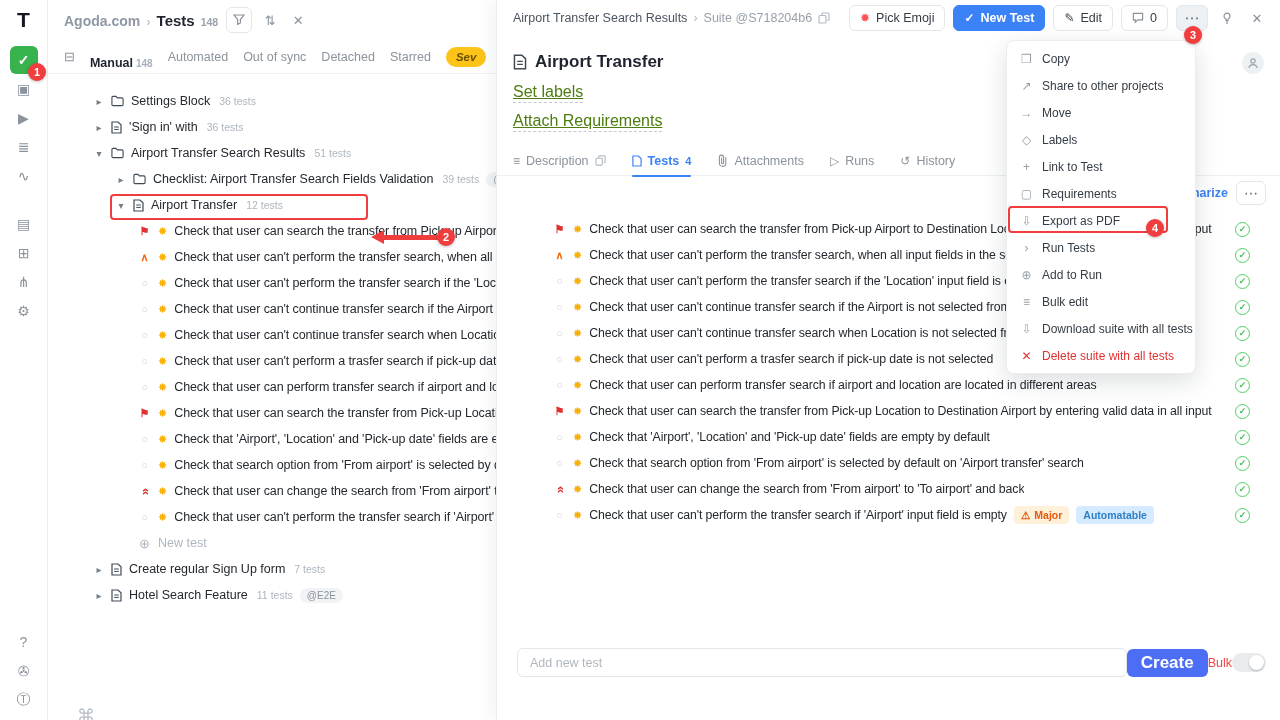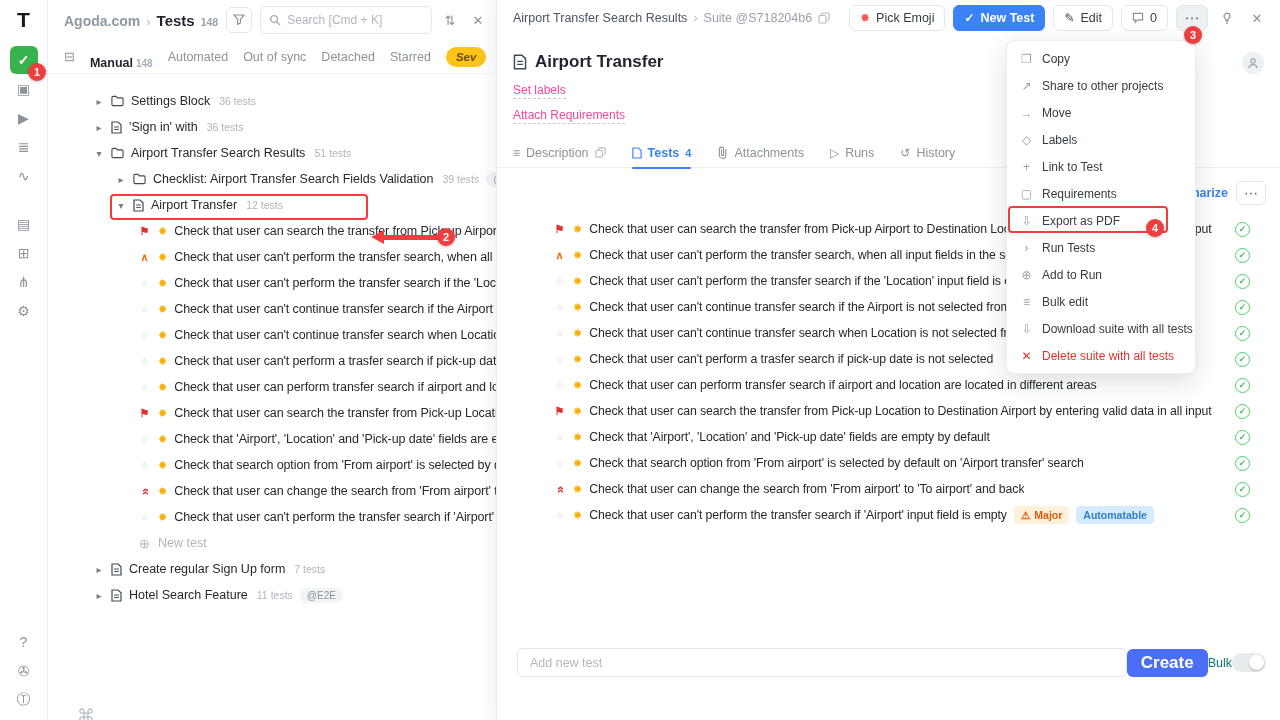--- a/index.html
+++ b/index.html
@@ -66,42 +66,42 @@
 .bic{font-size:12px;display:flex;}
 .bic.red{color:#fa5252;}
 .btn.primary{background:#3b82f6;border-color:#3b82f6;color:#fff;font-weight:600;}
 .btn.kebab{position:relative;background:#eef1f4;width:32px;justify-content:center;padding:0;font-size:15px;color:#5b6670;}
 .iconbtn{border:0;background:none;color:#8b939c;width:22px;height:24px;display:flex;align-items:center;justify-content:center;cursor:pointer;font-size:13px;padding:0;}
 .mp-title{display:flex;align-items:center;gap:8px;padding:16px 16px 0;}
 .mp-title .ticon{color:#3f4a55;display:flex;}
 .mp-title h1{font-size:17px;font-weight:700;color:#1f2430;}
 .avatar{position:absolute;right:16px;top:52px;width:22px;height:22px;border-radius:50%;background:#eef1f4;display:flex;align-items:center;justify-content:center;color:#9aa3ad;cursor:pointer;}
 .mp-links{display:flex;flex-direction:column;align-items:flex-start;gap:9px;margin:11px 0 0 16px;}
-.mp-link{font-size:12px;color:#ec4899;border-bottom:1px dashed #c3cad1;cursor:pointer;padding-bottom:1px;}
+.mp-link{font-size:16px;color:#4d7c0f;border-bottom:1px dashed #c3cad1;cursor:pointer;padding-bottom:1px;text-decoration:underline;}
 .mp-tabs{display:flex;align-items:center;gap:26px;padding:0 16px;margin-top:14px;border-bottom:1px solid #edf0f2;height:30px;}
 .mtab{display:flex;align-items:center;gap:6px;font-size:12.5px;color:#8b939c;height:30px;cursor:pointer;position:relative;flex:none;}
 .mtab .ti{font-size:12px;display:flex;}
 .mtab .cnt{font-size:11px;font-weight:600;}
 .mtab.active{color:#3b82f6;font-weight:600;}
 .mtab.active::after{content:"";position:absolute;left:0;right:0;bottom:-1px;height:2px;background:#3b82f6;border-radius:2px;}
 .mp-toolbar{position:absolute;top:181px;right:14px;display:flex;align-items:center;gap:8px;z-index:20;}
 .summarize{border:0;background:none;color:#3b82f6;font-size:12.5px;font-weight:600;cursor:pointer;font-family:inherit;}
 .kebab2{width:30px;height:24px;border:1px solid #e3e6ea;border-radius:6px;background:#fff;color:#5b6670;font-size:14px;display:flex;align-items:center;justify-content:center;cursor:pointer;}
 .mp-list{position:absolute;top:216px;left:0;right:0;}
 .mrow{height:26px;display:flex;align-items:center;gap:7px;padding:0 30px 0 56px;white-space:nowrap;cursor:pointer;}
 .mtext{color:#24292f;font-size:12.3px;letter-spacing:-0.1px;overflow:hidden;min-width:0;flex:0 1 auto;}
 .badge{flex:none;font-size:10.5px;font-weight:600;border-radius:4px;padding:3px 7px;display:inline-flex;gap:4px;align-items:center;}
 .badge.sev{background:#fff0d9;color:#e8590c;}
 .badge.auto{background:#d6ebff;color:#2f80c7;}
 .status{margin-left:auto;flex:none;width:15px;height:15px;border-radius:50%;border:1.4px solid #51cf66;color:#40c057;display:flex;align-items:center;justify-content:center;font-size:9px;font-weight:700;}
 .mp-footer{position:absolute;left:20px;right:14px;top:648px;display:flex;align-items:center;}
 .addtest{flex:1;height:29px;border:1px solid #e3e6ea;border-radius:6px;padding:0 12px;font-size:12.5px;color:#495057;outline:none;font-family:inherit;min-width:0;}
 .addtest::placeholder{color:#b0b7bf;}
 .btn-create{height:28px;padding:0 14px;background:#4c6ef5;color:#fff;border:0;border-radius:6px;font-size:17px;font-weight:600;cursor:pointer;font-family:inherit;flex:none;}
-.bulk-label{font-size:12.5px;color:#0f766e;flex:none;}
+.bulk-label{font-size:12.5px;color:#ef4444;flex:none;}
 .toggle{width:34px;height:19px;border-radius:10px;background:#e9ecef;position:relative;cursor:pointer;flex:none;}
 .knob{position:absolute;right:2px;top:2px;width:15px;height:15px;border-radius:50%;background:#fff;box-shadow:0 1px 2px rgba(0,0,0,.25);}
 
 
 .menu{position:absolute;left:1006px;top:40px;width:190px;background:#fff;border:1px solid #ebedf0;border-radius:8px;box-shadow:0 8px 24px rgba(15,25,35,.14);padding:4px 0;z-index:100;}
 .menu-item{height:27px;display:flex;align-items:center;gap:9px;padding:0 13px;font-size:12px;color:#343c44;cursor:pointer;white-space:nowrap;}
 .mi-icon{width:13px;text-align:center;color:#98a1ab;font-size:12px;flex:none;}
 .menu-item.danger{color:#e03131;}
 .menu-item.danger .mi-icon{color:#e03131;}
 
@@ -171,29 +171,20 @@
       <div class="tp-crumb">
         <span class="tp-project">Agoda.com</span>
         <span class="tp-sep">›</span>
         <span class="tp-section">Tests</span>
         <span class="tp-count">148</span>
       </div>
       <div class="icon-btn">
         <span><svg width="12" height="11" viewBox="0 0 12 11">
               <path d="M1 1h10L7.4 5.4V9L4.6 10.4V5.4z" fill="none" stroke="currentColor" stroke-width="1.2"></path>
             </svg></span>
-      </div>
-      <div class="tp-search">
-        <span style="display:flex">
-            <svg width="12" height="12" viewBox="0 0 12 12">
-              <circle cx="5" cy="5" r="3.4" fill="none" stroke="currentColor" stroke-width="1.3"></circle>
-              <path d="M7.6 7.6 11 11" stroke="currentColor" stroke-width="1.3"></path>
-            </svg>
-          </span>
-        <input class="search-input" placeholder="Search [Cmd + K]" style="">
       </div>
       <button class="ghost">
           <span>⇅</span>
         </button>
       <button class="ghost">
           <span>✕</span>
         </button>
     </div>
 
     <div class="tp-filters">

